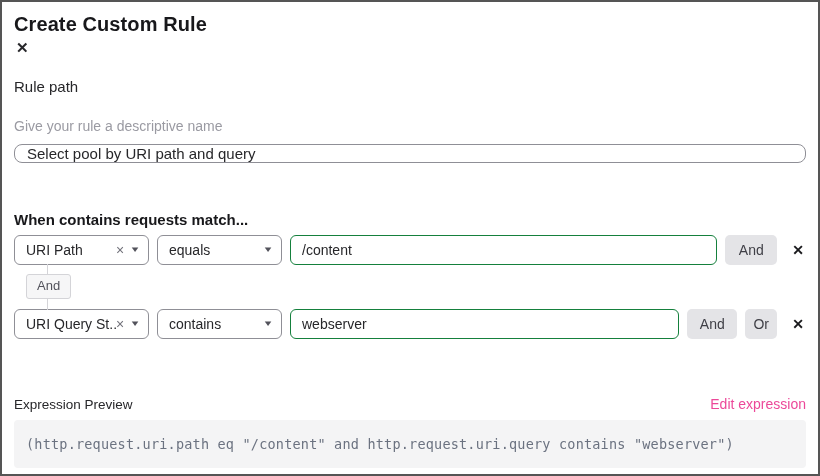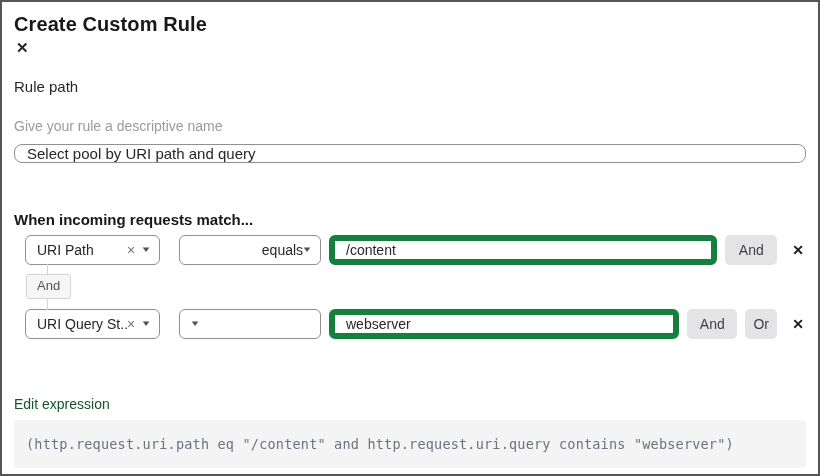--- a/index.html
+++ b/index.html
@@ -40,30 +40,30 @@
   .section-heading { margin-top: 47px; font-size: 15px; font-weight: bold; color: #18181b; line-height: 19px; }
   .col-labels { display: flex; margin-top: 11px; font-size: 13px; color: #3f3f46; line-height: 16px; }
   .col-label-field { width: 143px; }
   .col-label-operator { width: 142px; }
   .col-label-value { flex: 1; }
 
   .cond-row { display: flex; align-items: center; margin-top: 6px; height: 30px; }
   .select-box {
     height: 30px; border: 1px solid #8f8f96; border-radius: 6px;
     background: #fff; display: flex; align-items: center;
-    padding: 0 9px 0 11px; cursor: pointer; overflow: hidden; margin-left: 11px;
+    padding: 0 9px 0 11px; cursor: pointer; overflow: hidden;
   }
   .select-field { width: 135px; margin-right: 8px; }
-  .select-operator { width: 142px; margin-right: 8px; text-align: right; }
+  .select-operator { width: 125px; margin-right: 8px; }
   .select-text { font-size: 14px; color: #27272a; flex: 1; white-space: nowrap; overflow: hidden; }
   .clear-x { font-size: 14px; color: #71717a; margin-right: 7px; line-height: 14px; }
   .caret { font-size: 8px; color: #52525b; line-height: 10px; transform: scaleX(1.4); }
 
   .value-input {
-    flex: 1; height: 30px; border: 6px solid #15803d; border-radius: 6px;
+    flex: 1; height: 30px; border: 1px solid #15803d; border-radius: 6px;
     padding: 0 11px; font-size: 14px; color: #27272a;
     font-family: "Liberation Sans", sans-serif; outline: none; background: #fff;
   }
 
   .conj-btn {
     height: 30px; margin-left: 8px; border: none; border-radius: 5px;
     background: #e4e4e7; color: #3f3f46; font-size: 14px;
     font-family: "Liberation Sans", sans-serif; cursor: pointer;
     padding: 0;
   }
@@ -81,21 +81,21 @@
   .connector-line { position: absolute; left: 33px; top: -1px; width: 1px; height: 46px; background: #d4d4d8; }
   .connector-badge {
     position: absolute; left: 12px; top: 9px;
     background: #f6f6f7; border: 1px solid #d4d4d8; border-radius: 3px;
     font-size: 13px; color: #52525b; padding: 3px 10px 4px 10px; line-height: 16px;
   }
 
   
   .preview-header { margin-top: 57px; display: flex; justify-content: space-between; align-items: baseline; }
   .preview-label { font-size: 13.5px; color: #27272a; }
-  .edit-link { font-size: 14px; color: #14532d; text-decoration: none; cursor: pointer; }
+  .edit-link { font-size: 14px; color: #ec4899; text-decoration: none; cursor: pointer; }
   .code-block {
     margin-top: 8px; background: #f4f4f5; border-radius: 4px;
     height: 48px; display: flex; align-items: center;
     padding: 0 12px; overflow: hidden;
   }
   .code-text {
     font-family: "DejaVu Sans Mono", "Liberation Mono", monospace;
     font-size: 13.5px; color: #6b7280; letter-spacing: 0.2px; white-space: nowrap;
   }
 </style>
@@ -109,21 +109,21 @@
     <button class="close-btn">✕</button>
   </div>
 
   <div>
     <div class="field-label">Rule path</div>
     <div class="helper-text">Give your rule a descriptive name</div>
     <input class="rule-name-input" type="text" value="Select pool by URI path and query" style="">
   </div>
 
   <div>
-    <div class="section-heading">When incoming requests match...</div>
+    <div class="section-heading">When contains requests match...</div>
 
 
     <div class="cond-row">
       <div class="select-box select-field">
         <span class="select-text">URI Path</span>
         <span class="clear-x">×</span>
         <span class="caret">▼</span>
       </div>
       <div class="select-box select-operator">
         <span class="select-text">equals</span>
@@ -139,31 +139,33 @@
       <div class="connector-badge">And</div>
     </div>
 
     <div class="cond-row" style="margin-top:0;">
       <div class="select-box select-field">
         <span class="select-text">URI Query St...</span>
         <span class="clear-x">×</span>
         <span class="caret">▼</span>
       </div>
       <div class="select-box select-operator">
+        <span class="select-text">contains</span>
         <span class="caret">▼</span>
       </div>
       <input class="value-input" type="text" value="webserver" style="">
       <button class="conj-btn btn-and" style="width:50px;">And</button>
       <button class="conj-btn btn-or">Or</button>
       <button class="remove-btn">✕</button>
     </div>
   </div>
 
   <div>
     <div class="preview-header">
+      <div class="preview-label">Expression Preview</div>
       <a class="edit-link">Edit expression</a>
     </div>
     <div class="code-block">
       <span class="code-text">(http.request.uri.path eq "/content" and http.request.uri.query contains "webserver")</span>
     </div>
   </div>
 
 </div>
 
 </body></html>

